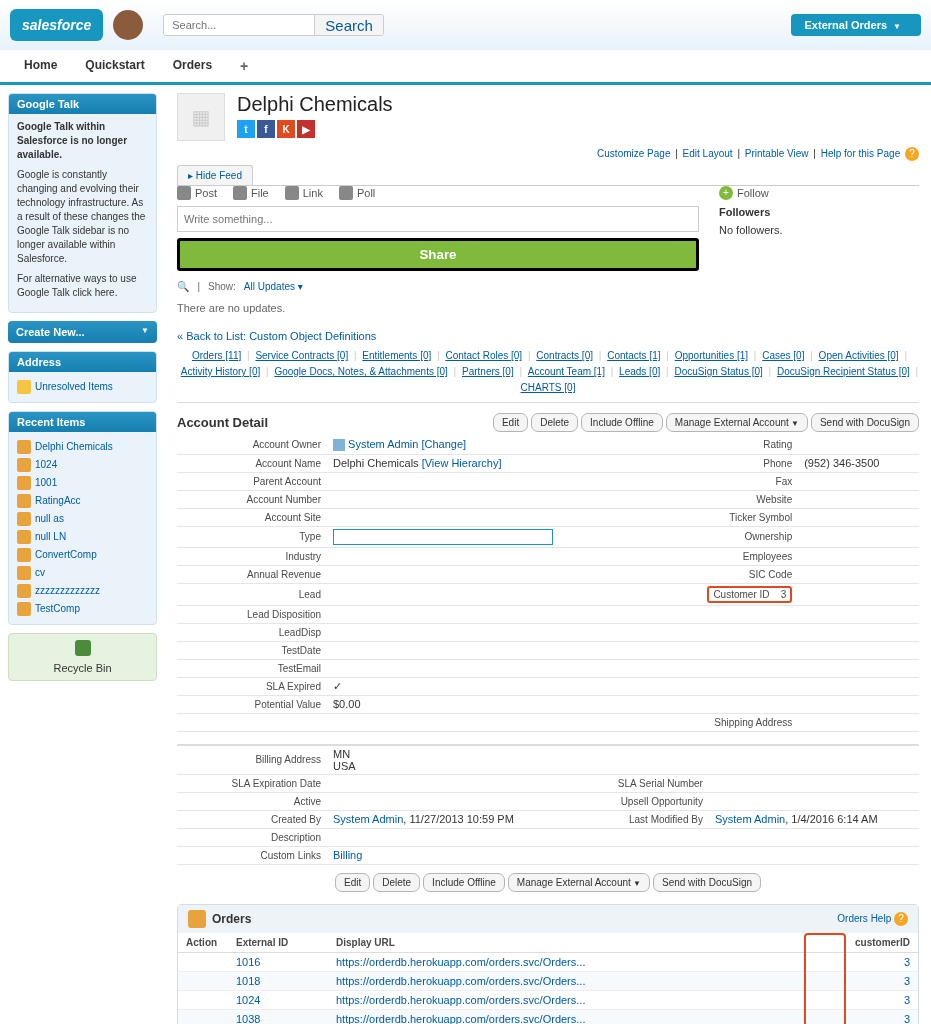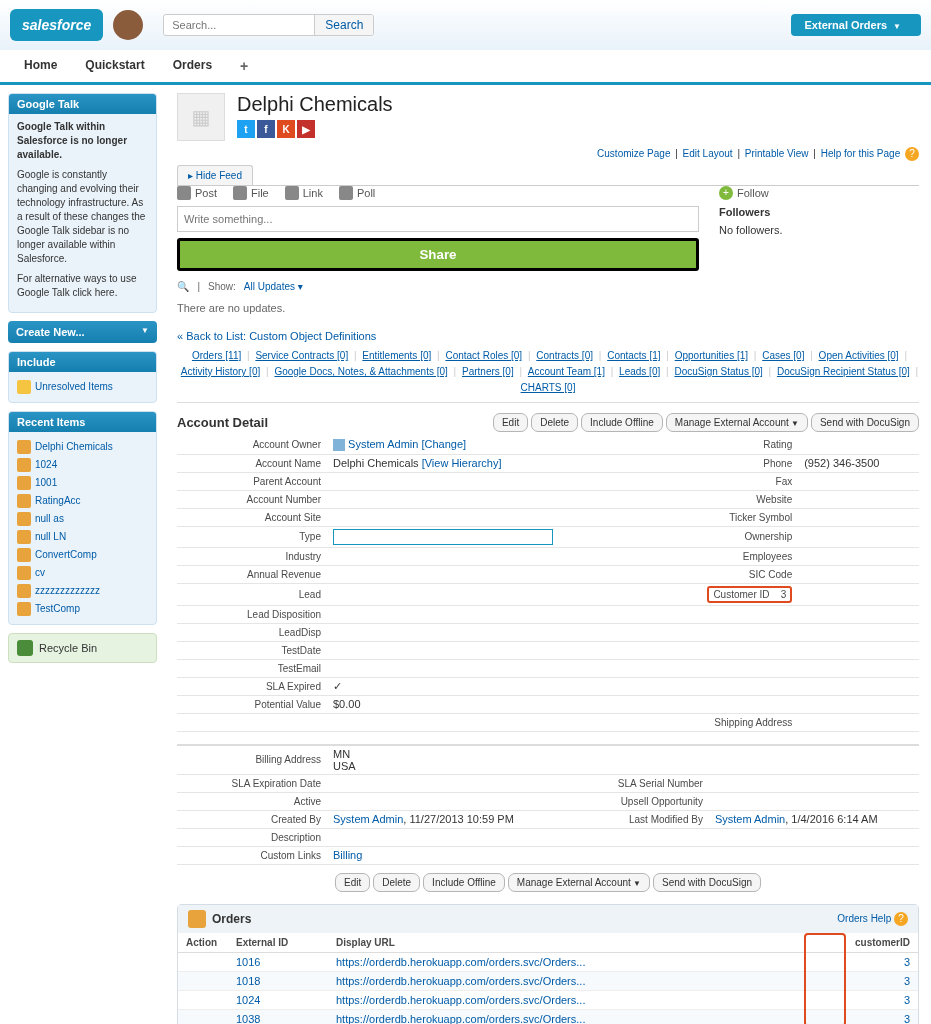--- a/index.html
+++ b/index.html
@@ -6,21 +6,21 @@
 body { font-family: Arial, Helvetica, sans-serif; font-size: 11px; color: #333; background: #fff; }
 a { color: #015ba7; text-decoration: none; }
 
 
 .top-header { background: linear-gradient(#fff, #e8f2fa); display: flex; align-items: center; padding: 5px 10px; height: 50px; }
 .sf-logo { background: #1797c0; color: #fff; padding: 8px 12px; border-radius: 6px; font-style: italic; font-weight: bold; font-size: 14px; position: relative; margin-right: 10px; }
 .sf-logo::after { content: ""; position: absolute; bottom: -6px; left: 12px; border: 6px solid transparent; border-top-color: #1797c0; }
 .chat-icon { width: 30px; height: 30px; background: #8a5c3c; border-radius: 50%; margin-right: 20px; position: relative; }
 .search-box { display: flex; align-items: center; background: #fff; border: 1px solid #ccc; border-radius: 3px; height: 22px; overflow: hidden; }
 .search-input { border: none; padding: 3px 8px; width: 150px; font-size: 11px; outline: none; }
-.search-btn { border: none; background: #f5f5f5; border-left: 1px solid #ccc; padding: 15px 10px; font-size: 12px; color: #015ba7; cursor: pointer; }
+.search-btn { border: none; background: #f5f5f5; border-left: 1px solid #ccc; padding: 15px 10px; font-size: 15px; color: #015ba7; cursor: pointer; }
 .ext-orders-btn { margin-left: auto; background: #1797c0; color: #fff; border: none; padding: 5px 20px 5px 14px; border-radius: 4px; font-size: 11px; font-weight: bold; cursor: pointer; position: relative; }
 .ext-orders-btn::after { content: "▼"; font-size: 8px; margin-left: 6px; }
 
 
 .tab-bar { background: #fff; border-bottom: 3px solid #1797c0; display: flex; padding-left: 10px; }
 .tab-bar .tab { padding: 8px 14px; font-size: 12px; color: #333; font-weight: bold; cursor: pointer; text-align: center; }
 .tab-bar .tab.plus { font-size: 14px; color: #666; }
 
 
 .layout { display: flex; }
@@ -29,21 +29,21 @@
 .sidebar-box.green { background: #e6f3e0; border-color: #cce0c0; }
 .sidebar-header { background: linear-gradient(#2a94c4, #1580b0); color: #fff; font-weight: bold; font-size: 11px; padding: 4px 8px; }
 .sidebar-body { padding: 6px 8px; font-size: 10px; line-height: 1.4; }
 .sidebar-body p { margin-bottom: 6px; }
 .create-new { background: linear-gradient(#2a94c4, #1580b0); color: #fff; font-weight: bold; padding: 5px 8px; border-radius: 4px; cursor: pointer; position: relative; }
 .create-new::after { content: "▼"; font-size: 8px; float: right; }
 .sidebar-list { list-style: none; }
 .sidebar-list li { padding: 2px 0; display: flex; align-items: center; gap: 4px; }
 .sidebar-list .mini-icon { width: 14px; height: 14px; background: #e8a33d; border-radius: 2px; flex-shrink: 0; }
 .sidebar-list .mini-icon.warn { background: #f5c542; }
-.recycle { padding: 6px 8px; display: flex; align-items: center; gap: 6px; }
+.recycle { padding: 6px 8px; display: flex; align-items: center; gap: 6px; flex-direction: column; }
 .recycle-icon { width: 16px; height: 16px; background: #4a8c3a; border-radius: 3px; }
 
 .main { flex: 1; padding: 8px 12px; min-width: 0; }
 
 
 .page-head { display: flex; align-items: flex-start; gap: 12px; margin-bottom: 6px; }
 .account-icon { width: 48px; height: 48px; background: #f0f0f0; border: 1px solid #ddd; display: flex; align-items: center; justify-content: center; color: #ccc; font-size: 20px; }
 .page-title { font-size: 20px; font-weight: normal; color: #222; }
 .social-icons { display: flex; gap: 2px; margin-top: 4px; }
 .social-icons span { width: 18px; height: 18px; display: inline-flex; align-items: center; justify-content: center; color: #fff; font-size: 10px; font-weight: bold; }
@@ -141,21 +141,21 @@
       <div class="sidebar-header">Google Talk</div>
       <div class="sidebar-body">
         <p><b>Google Talk within Salesforce is no longer available.</b></p>
         <p>Google is constantly changing and evolving their technology infrastructure. As a result of these changes the Google Talk sidebar is no longer available within Salesforce.</p>
         <p>For alternative ways to use Google Talk click here.</p>
       </div>
     </div>
     <div class="create-new">Create New...</div>
     <div style="height:8px"></div>
     <div class="sidebar-box">
-      <div class="sidebar-header">Include</div>
+      <div class="sidebar-header">Address</div>
       <div class="sidebar-body">
         <ul class="sidebar-list">
           <li>
               <span class="mini-icon warn"></span>
               <a>Unresolved Items</a>
             </li>
         </ul>
       </div>
     </div>
     <div class="sidebar-box">

